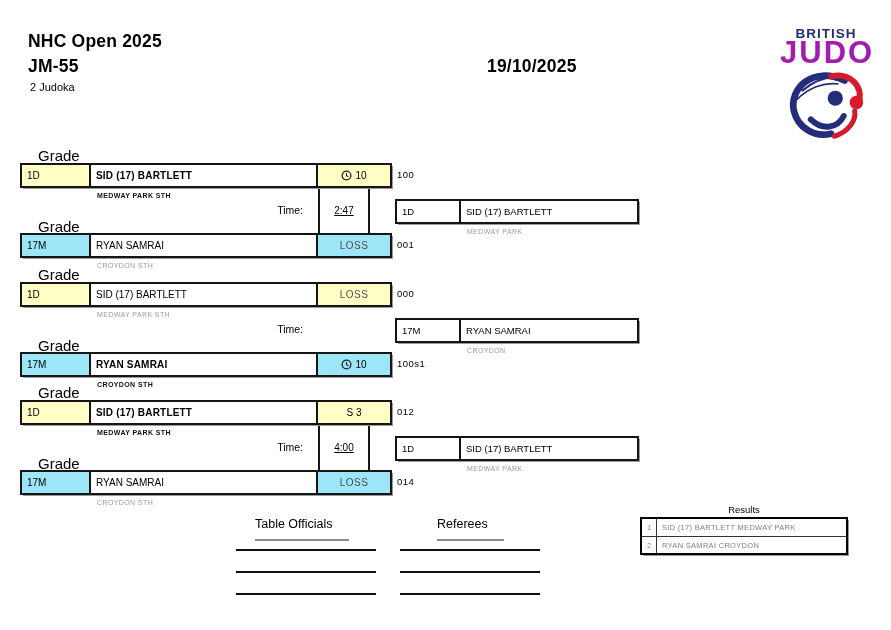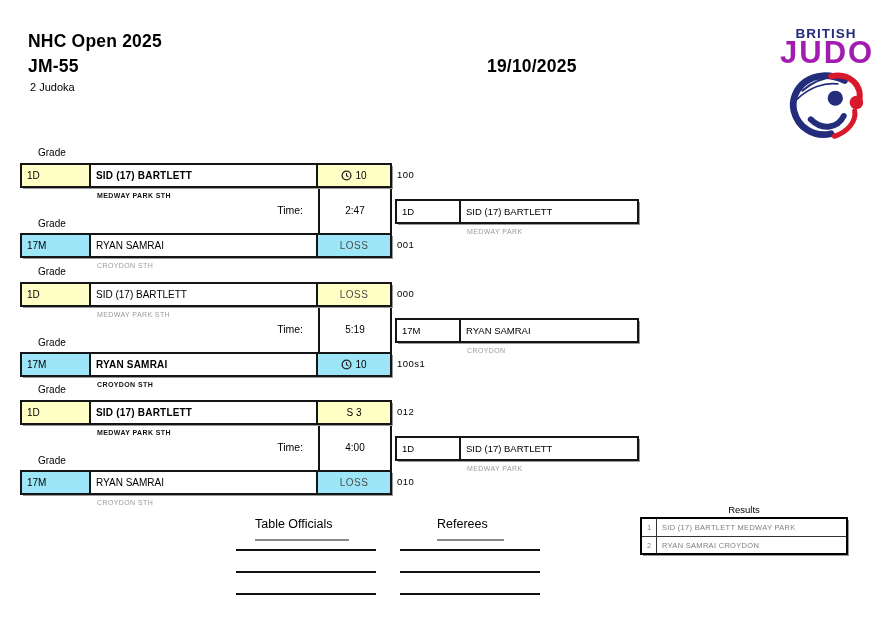--- a/index.html
+++ b/index.html
@@ -16,26 +16,26 @@
   .judoka-count { position: absolute; left: 30px; top: 81px; font-size: 11px; color: #000; }
 
   
   .logo { position: absolute; left: 780px; top: 27px; width: 92px; text-align: center; }
   .logo-line1 { font-size: 13.5px; font-weight: 700; color: #232d7c; letter-spacing: 1px; line-height: 14px; }
   .logo-line2 { font-size: 31px;  font-weight: 700; color: #a21caf; letter-spacing: 2px; line-height: 24px; }
   .logo-figure { margin-top: 2px; }
 
   
   .match { position: absolute; left: 0; width: 891px; height: 126px; }
-  .grade-label { position: absolute; left: 38px; font-size: 10px; color: #000; }
+  .grade-label { position: absolute; left: 38px; font-size: 15px; color: #000; }
   .g1 { top: 0px; } .g2 { top: 71px; }
 
-  .mid-cell { position: absolute; left: 318px; top: 40px; width: 74px; height: 47px;
+  .mid-cell { position: absolute; left: 318px; top: 40px; width: 52px; height: 47px;
               background: #fff; border-left: 2px solid #151515; border-right: 2px solid #151515;
-              display: flex; align-items: center; justify-content: center; z-index: 1; }
+              display: flex; align-items: center; justify-content: center; z-index: 1; text-decoration: underline; }
   .time-value { font-size: 10px; color: #000; }
   .time-label { position: absolute; left: 185px; top: 57px; width: 118px; text-align: right;
                 font-size: 10.5px; color: #000; }
 
   .row { position: absolute; left: 20px; width: 372px; height: 25px; display: flex;
          border: 2px solid #151515; box-shadow: 2px 2px 0 -1px #9a9a9a; z-index: 2; }
   .row1 { top: 16px; } .row2 { top: 86px; }
   .cell { display: flex; align-items: center; font-size: 10px; color: #000; overflow: hidden; }
   .cell.grade  { width: 69px;  padding-left: 5px; border-right: 2px solid #151515; }
   .cell.name   { width: 227px; padding-left: 5px; border-right: 2px solid #151515; background: #fff; }
@@ -145,23 +145,20 @@
       <div class="cell grade cyan">17M</div>
       <div class="cell name cyan-light">RYAN SAMRAI</div>
       <div class="cell result cyan loss-text">LOSS</div>
     </div>
     <div class="score s2">001</div>
     <div class="club c2 club-gray">CROYDON STH</div>
   </div>
 
   <div class="match" style="top:266px">
     <div class="grade-label g1">Grade</div>
-    <div class="mid-cell">
-      <span class="time-value">5:19</span>
-    </div>
     <div class="time-label">Time:</div>
 
     <div class="row row1">
       <div class="cell grade yellow">1D</div>
       <div class="cell name">SID (17) BARTLETT</div>
       <div class="cell result yellow loss-text">LOSS</div>
     </div>
     <div class="score s1">000</div>
     <div class="club c1 club-gray">MEDWAY PARK STH</div>
 
@@ -209,21 +206,21 @@
       <div class="adv-name">SID (17) BARTLETT</div>
     </div>
     <div class="adv-club">MEDWAY PARK</div>
 
     <div class="grade-label g2">Grade</div>
     <div class="row row2">
       <div class="cell grade cyan">17M</div>
       <div class="cell name cyan-light">RYAN SAMRAI</div>
       <div class="cell result cyan loss-text">LOSS</div>
     </div>
-    <div class="score s2">010</div>
+    <div class="score s2">014</div>
     <div class="club c2 club-gray">CROYDON STH</div>
   </div>
 
   <div class="officials-heading oh1">Table Officials</div>
   <div class="officials-heading oh2">Referees</div>
 
   <div class="sig-line sig-l sy1"></div>
   <div class="sig-line sig-l sy2"></div>
   <div class="sig-line sig-l sy3"></div>
   <div class="sig-line sig-r sy1"></div>

